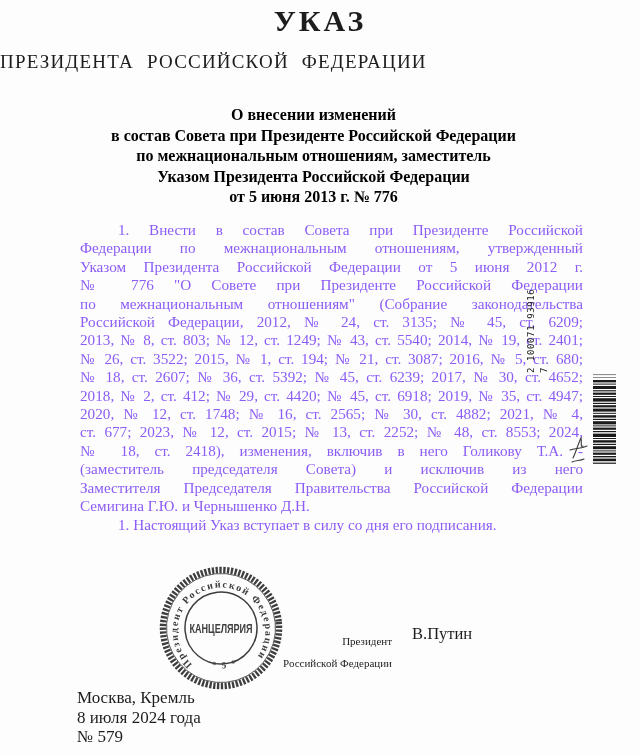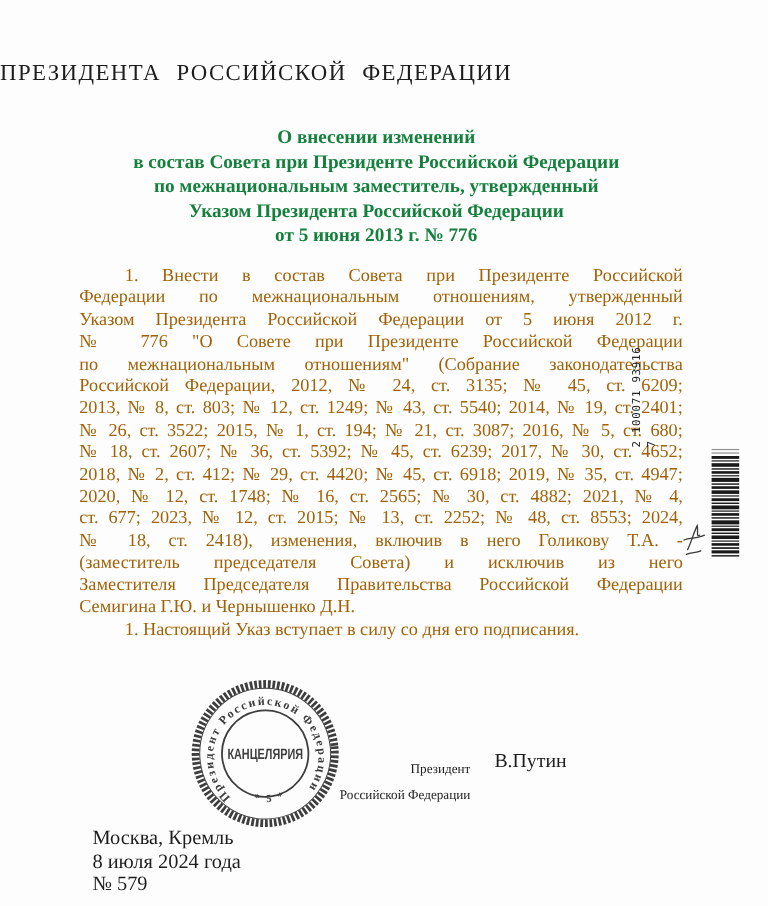--- a/index.html
+++ b/index.html
@@ -16,25 +16,25 @@
     font-weight:600; letter-spacing:3px; margin:0;
   }
   .issuer {
     position:absolute; top:50px; left:0; width:640px;
     font-size:19px; line-height:23px;
     letter-spacing:1.2px; word-spacing:7px; font-weight:500;
   }
   .subject {
     position:absolute; top:105px; left:62px; width:503px;
     text-align:center; font-weight:bold; font-size:16px; line-height:20.5px;
-    color:#15803d;
+    color:#000000;
   }
   .body-block {
-    position:absolute; top:221px; left:66px; width:503px;
-    font-size:15.2px; line-height:18.4px; color:#a16207;
+    position:absolute; top:221px; left:80px; width:503px;
+    font-size:15.2px; line-height:18.4px; color:#8b5cf6;
   }
   .bl { text-align:justify; text-align-last:justify; }
   .bl.indent { text-indent:38px; }
   .bl.noj { text-align:left; text-align-last:left; }
   .sig-pos {
     position:absolute; left:226px; top:630px; width:166px;
     text-align:right; font-size:11px; line-height:22px;
   }
   .sig-name {
     position:absolute; left:412px; top:624px; font-size:16.5px;
@@ -59,27 +59,28 @@
     font-size:9px; letter-spacing:0.6px; color:#222;
     text-align:left; line-height:13px;
   }
   .reg-mark { position:absolute; left:567px; top:432px; }
 </style>
 </head>
 <body>
 
 <div class="page">
 
+  <h1 class="title">УКАЗ</h1>
 
   <div class="issuer">ПРЕЗИДЕНТА РОССИЙСКОЙ ФЕДЕРАЦИИ</div>
 
   <div class="subject">
     <div>О внесении изменений</div>
     <div>в состав Совета при Президенте Российской Федерации</div>
-    <div>по межнациональным заместитель, утвержденный</div>
+    <div>по межнациональным отношениям, заместитель</div>
     <div>Указом Президента Российской Федерации</div>
     <div>от 5 июня 2013 г. № 776</div>
   </div>
 
   <div class="body-block">
     <div class="bl indent">1. Внести в состав Совета при Президенте Российской</div>
     <div class="bl">Федерации по межнациональным отношениям, утвержденный</div>
     <div class="bl">Указом Президента Российской Федерации от 5 июня 2012 г.</div>
     <div class="bl">№ 776 "О Совете при Президенте Российской Федерации</div>
     <div class="bl">по межнациональным отношениям" (Собрание законодательства</div>

